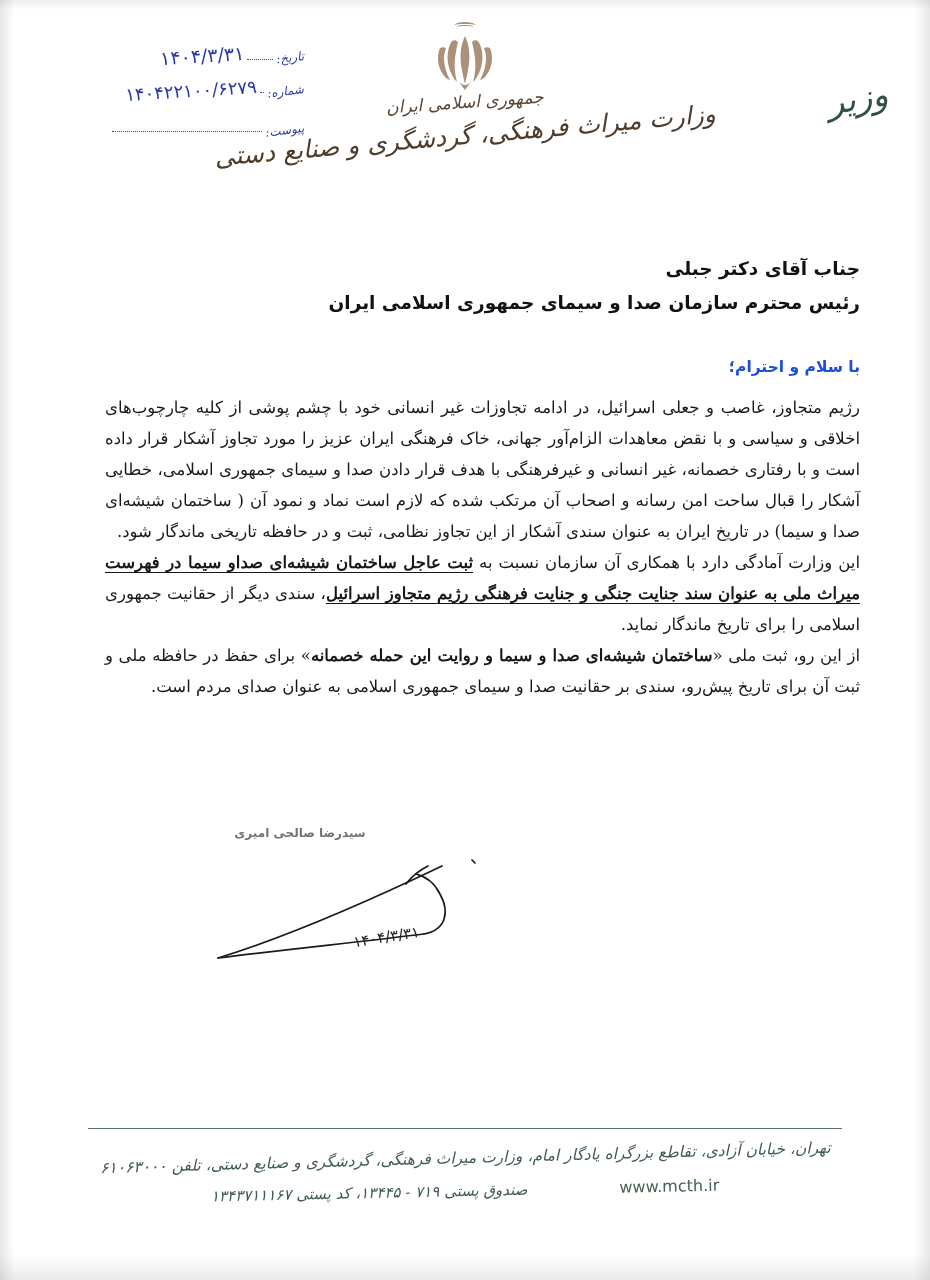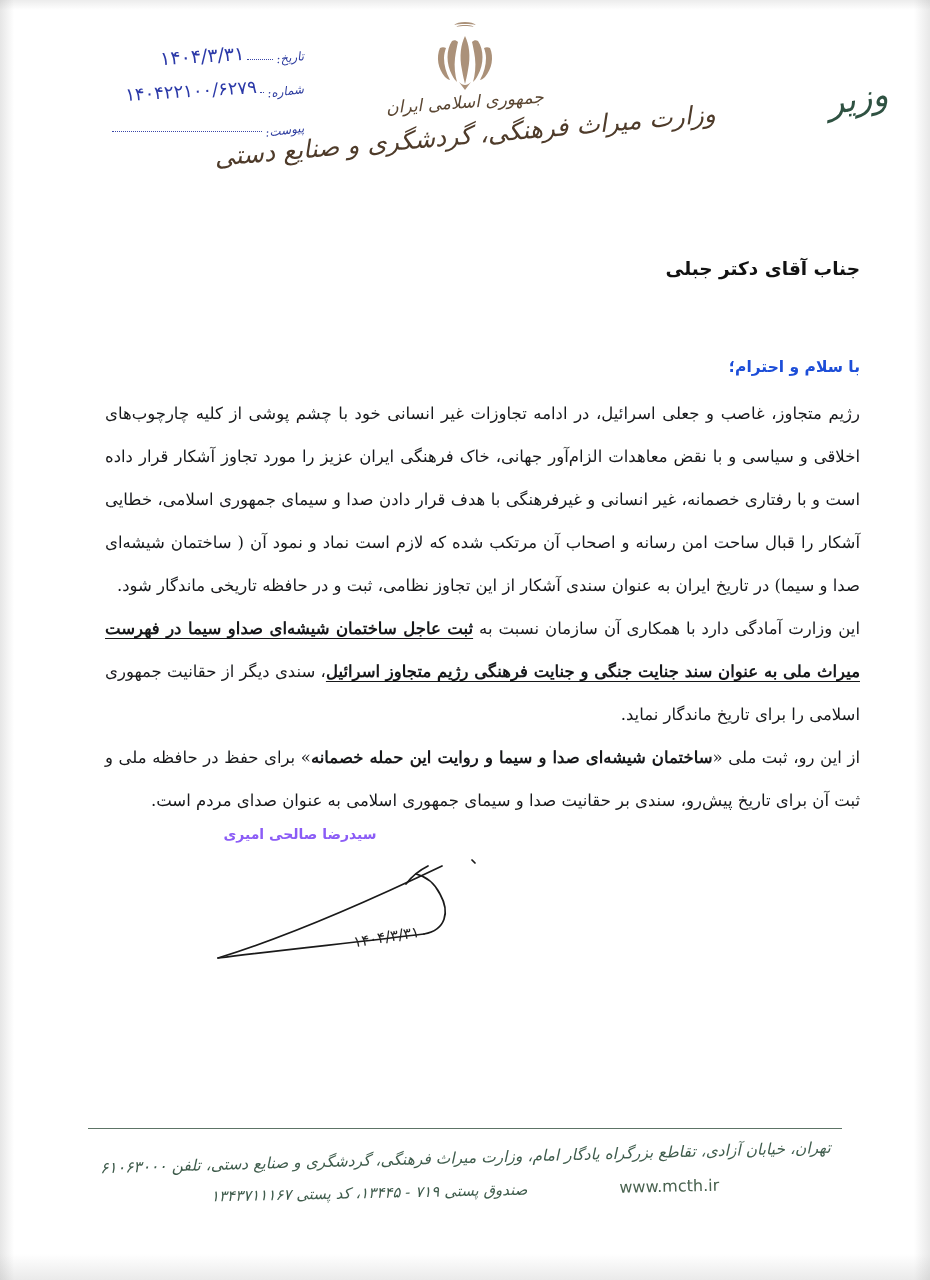--- a/index.html
+++ b/index.html
@@ -172,21 +172,21 @@
   #body-text {
     position: absolute;
     right: 70px;
     left: 105px;
     top: 392px;
     direction: rtl;
     text-align: justify;
     font-family: "DejaVu Serif", "Liberation Serif", serif;
     font-size: 16.5px;
     color: #17181a;
-    line-height: 43px;
+    line-height: 31px;
   }
   #body-text p {
     margin: 0 0 0 0;
     text-align: justify;
     text-align-last: right;
   }
   .b { font-weight: bold; }
   .u { text-decoration: underline; text-underline-offset: 4px; }
 
   
@@ -194,22 +194,22 @@
     position: absolute;
     right: 480px;
     top: 826px;
     width: 300px;
     direction: rtl;
     text-align: center;
   }
   #signer-name {
     font-family: "DejaVu Sans", "Liberation Sans", sans-serif;
     font-weight: bold;
-    font-size: 14px;
-    color: #8b5cf6;
+    font-size: 12px;
+    color: #737373;
     white-space: nowrap;
   }
   #signature-mark {
     position: absolute;
     right: 430px;
     top: 850px;
     width: 290px;
     height: 130px;
   }
   #signature-date {
@@ -316,20 +316,21 @@
       </g>
     </svg>
     <div id="country-name">جمهوری اسلامی ایران</div>
     <div id="ministry-name">وزارت میراث فرهنگی، گردشگری و صنایع دستی</div>
   </div>
 
   <div id="minister-title">وزیر</div>
 
   <div id="addressee">
     <div class="addressee-line">جناب آقای دکتر جبلی</div>
+    <div class="addressee-line">رئیس محترم سازمان صدا و سیمای جمهوری اسلامی ایران</div>
   </div>
 
   <div id="salutation">با سلام و احترام؛</div>
 
   <div id="body-text">
     <p><span>رژیم متجاوز، غاصب و جعلی اسرائیل، در ادامه تجاوزات غیر انسانی خود با چشم پوشی از کلیه چارچوب‌های اخلاقی و سیاسی و با نقض معاهدات الزام‌آور جهانی، خاک فرهنگی ایران عزیز را مورد تجاوز آشکار قرار داده است و با رفتاری خصمانه، غیر انسانی و غیرفرهنگی با هدف قرار دادن صدا و سیمای جمهوری اسلامی، خطایی آشکار را قبال ساحت امن رسانه و اصحاب آن مرتکب شده که لازم است نماد و نمود آن ( ساختمان شیشه‌ای صدا و سیما) در تاریخ ایران به عنوان سندی آشکار از این تجاوز نظامی، ثبت و در حافظه تاریخی ماندگار شود.</span></p>
     <p><span>این وزارت آمادگی دارد با همکاری آن سازمان نسبت به </span><span class="b u">ثبت عاجل ساختمان شیشه‌ای صداو سیما در فهرست میراث ملی به عنوان سند جنایت جنگی و جنایت فرهنگی رژیم متجاوز اسرائیل</span><span>، سندی دیگر از حقانیت جمهوری اسلامی را برای تاریخ ماندگار نماید.</span></p>
     <p><span>از این رو، ثبت ملی «</span><span class="b">ساختمان شیشه‌ای صدا و سیما و روایت این حمله خصمانه</span><span>» برای حفظ در حافظه ملی و ثبت آن برای تاریخ پیش‌رو، سندی بر حقانیت صدا و سیمای جمهوری اسلامی به عنوان صدای مردم است.</span></p>
   </div>
 

